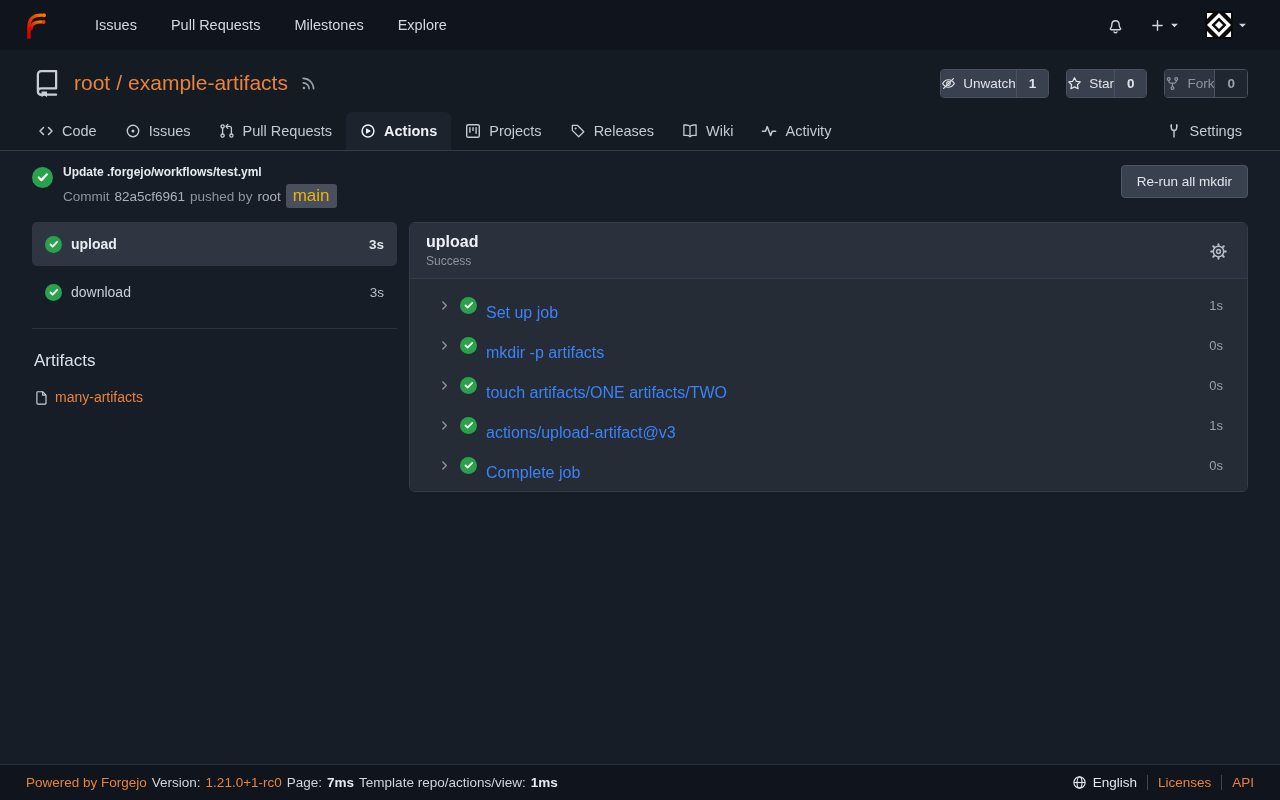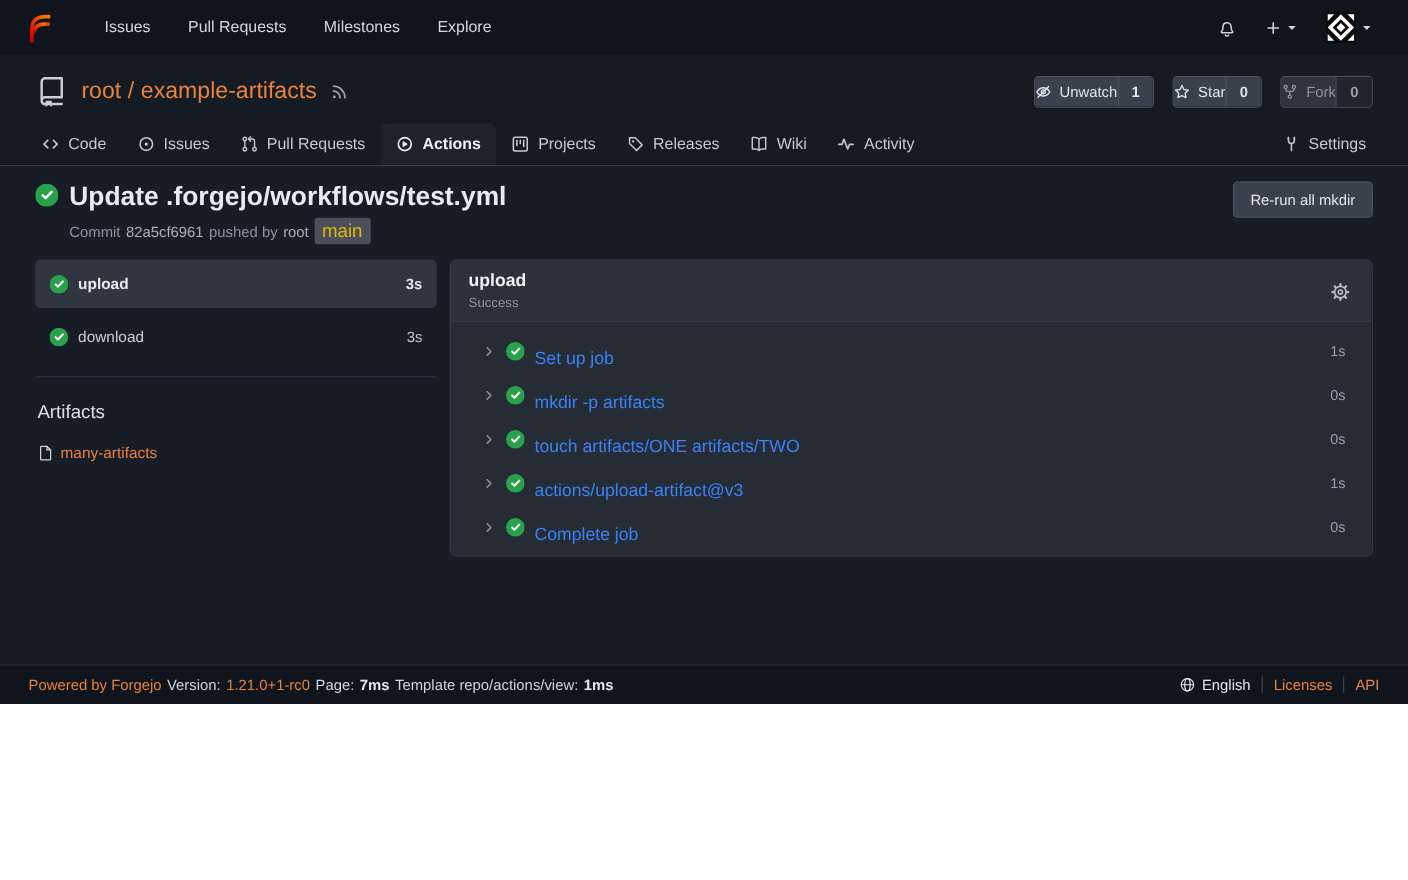--- a/index.html
+++ b/index.html
@@ -18,21 +18,21 @@
     --text:#dde2e9;
     --text-soft:#c9cfd7;
     --muted:#8d949f;
     --orange:#e8823c;
     --green:#2aa24c;
     font-size:14px;
   }
   *{box-sizing:border-box;}
   html,body{margin:0;padding:0;}
   body{font-family:"Liberation Sans","DejaVu Sans",sans-serif;color:var(--text);}
-  .page{width:1280px;height:640px;display:flex;flex-direction:column;background:var(--bg-body);overflow:hidden;}
+  .page{width:1280px;height:800px;display:flex;flex-direction:column;background:var(--bg-body);overflow:hidden;}
 
   
   .topbar{height:50px;background:var(--bg-navbar);display:flex;align-items:center;padding:0 20px;flex:none;}
   .logo{display:flex;align-items:center;margin-right:28px;cursor:pointer;}
   .nav-link{color:#d2d8e0;text-decoration:none;padding:0 17px;font-size:14.5px;cursor:pointer;}
   .topbar .spacer{flex:1;}
   .icon-btn{display:flex;align-items:center;gap:5px;color:#cfd5dd;padding:0 13px;cursor:pointer;}
   .caret{width:9px;height:9px;display:inline-block;}
   .avatar{width:28px;height:28px;border-radius:3px;overflow:hidden;display:block;}
 
@@ -54,21 +54,21 @@
   .tabs{display:flex;align-items:stretch;padding:0 24px;border-bottom:1px solid var(--border);margin-top:4px;}
   .tab{display:flex;align-items:center;gap:8px;padding:11px 14px;color:#c3cad3;font-size:14.5px;text-decoration:none;cursor:pointer;}
   .tab.active{background:var(--bg-tab-active);border-radius:6px 6px 0 0;color:#eef1f5;font-weight:bold;}
   .tabs .spacer{flex:1;}
 
   
   main{flex:1;padding:0 32px;}
   .run-header{display:flex;justify-content:space-between;align-items:flex-start;margin-top:14px;}
   .run-title-left{display:flex;gap:10px;}
   .run-check{margin-top:2px;flex:none;}
-  h1.run-title{font-size:24px;margin:0;color:#e6ebf1;font-weight:bold;}
+  h1.run-title{font-size:12px;margin:0;color:#e6ebf1;font-weight:bold;}
   .commit-line{margin-top:5px;font-size:13.5px;color:var(--muted);display:flex;align-items:center;gap:5px;}
   .commit-line a{color:#aab1bb;text-decoration:none;cursor:pointer;}
   .branch-badge{background:#49505b;color:#eab308;font-size:17px;padding:2px 7px;border-radius:3px;cursor:pointer;}
   .rerun-btn{background:var(--bg-btn);border:1px solid #4e5665;color:#e2e6ec;font-size:13.5px;padding:8px 15px;border-radius:4px;cursor:pointer;font-family:inherit;}
 
   
   .columns{display:flex;gap:12px;margin-top:14px;align-items:flex-start;}
   .left-col{width:365px;flex:none;}
   .job-row{display:flex;align-items:center;gap:9px;padding:0 13px;height:44px;border-radius:5px;cursor:pointer;margin-bottom:4px;}
   .job-row.selected{background:var(--bg-selected);}

